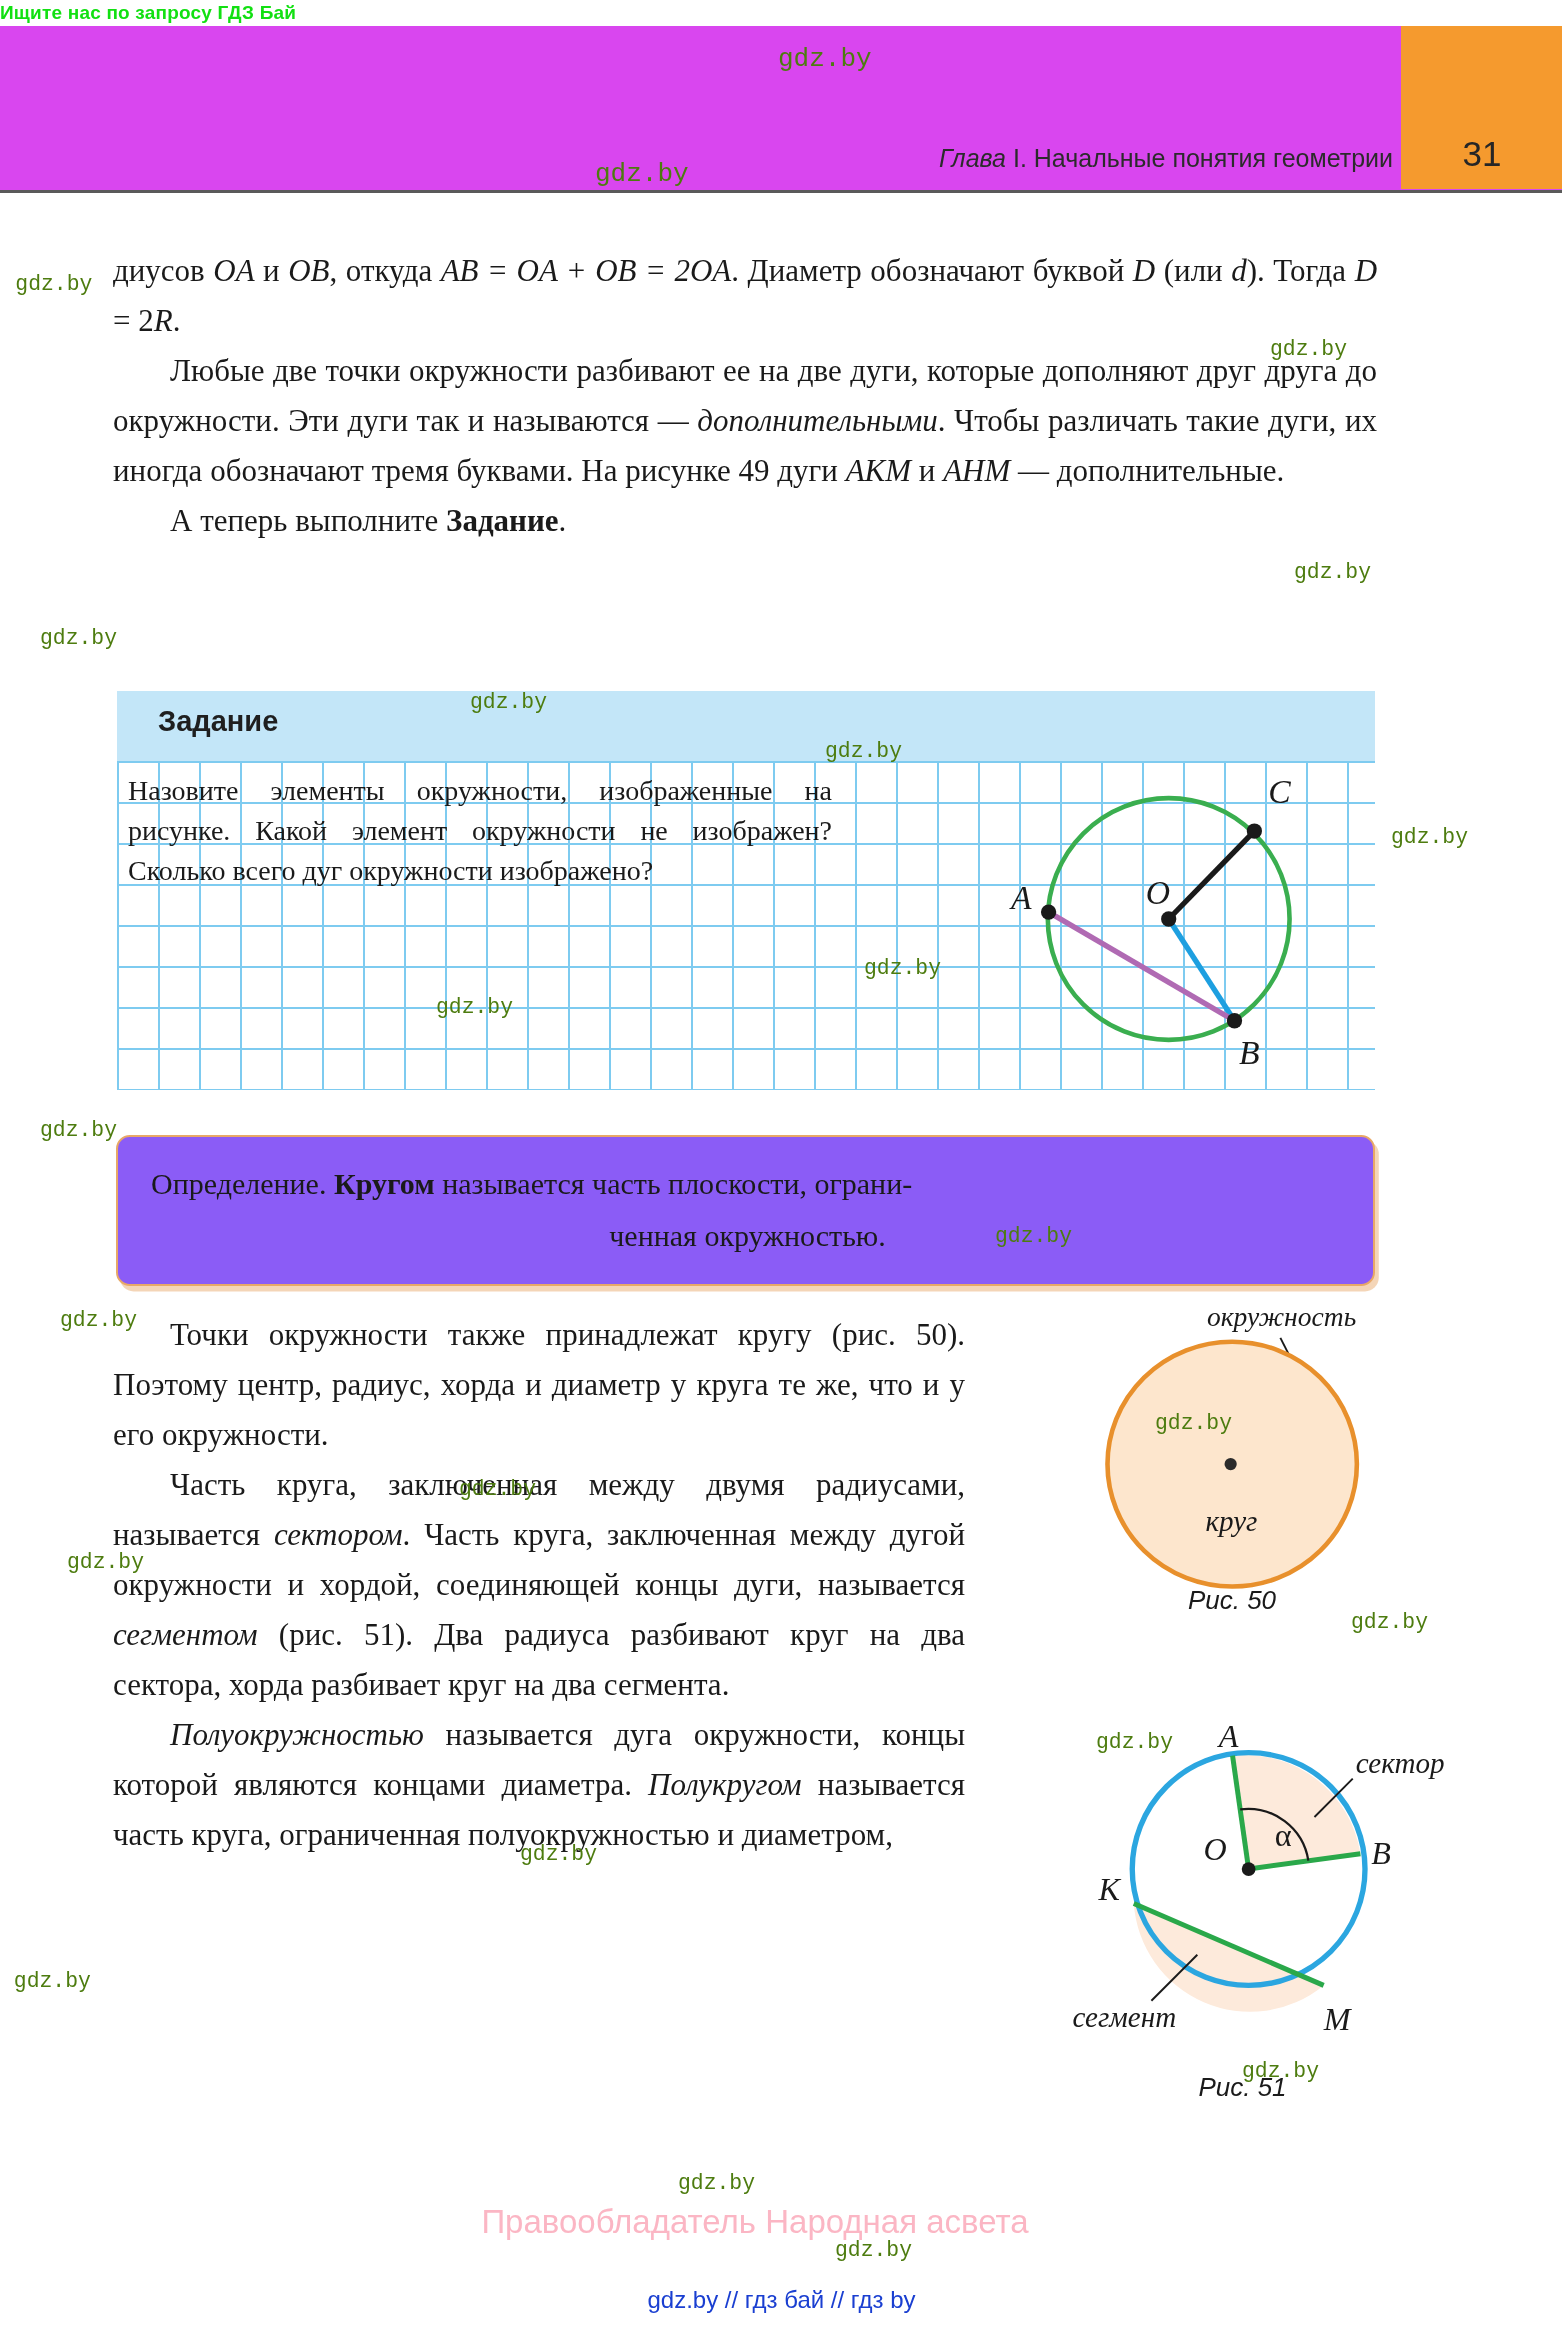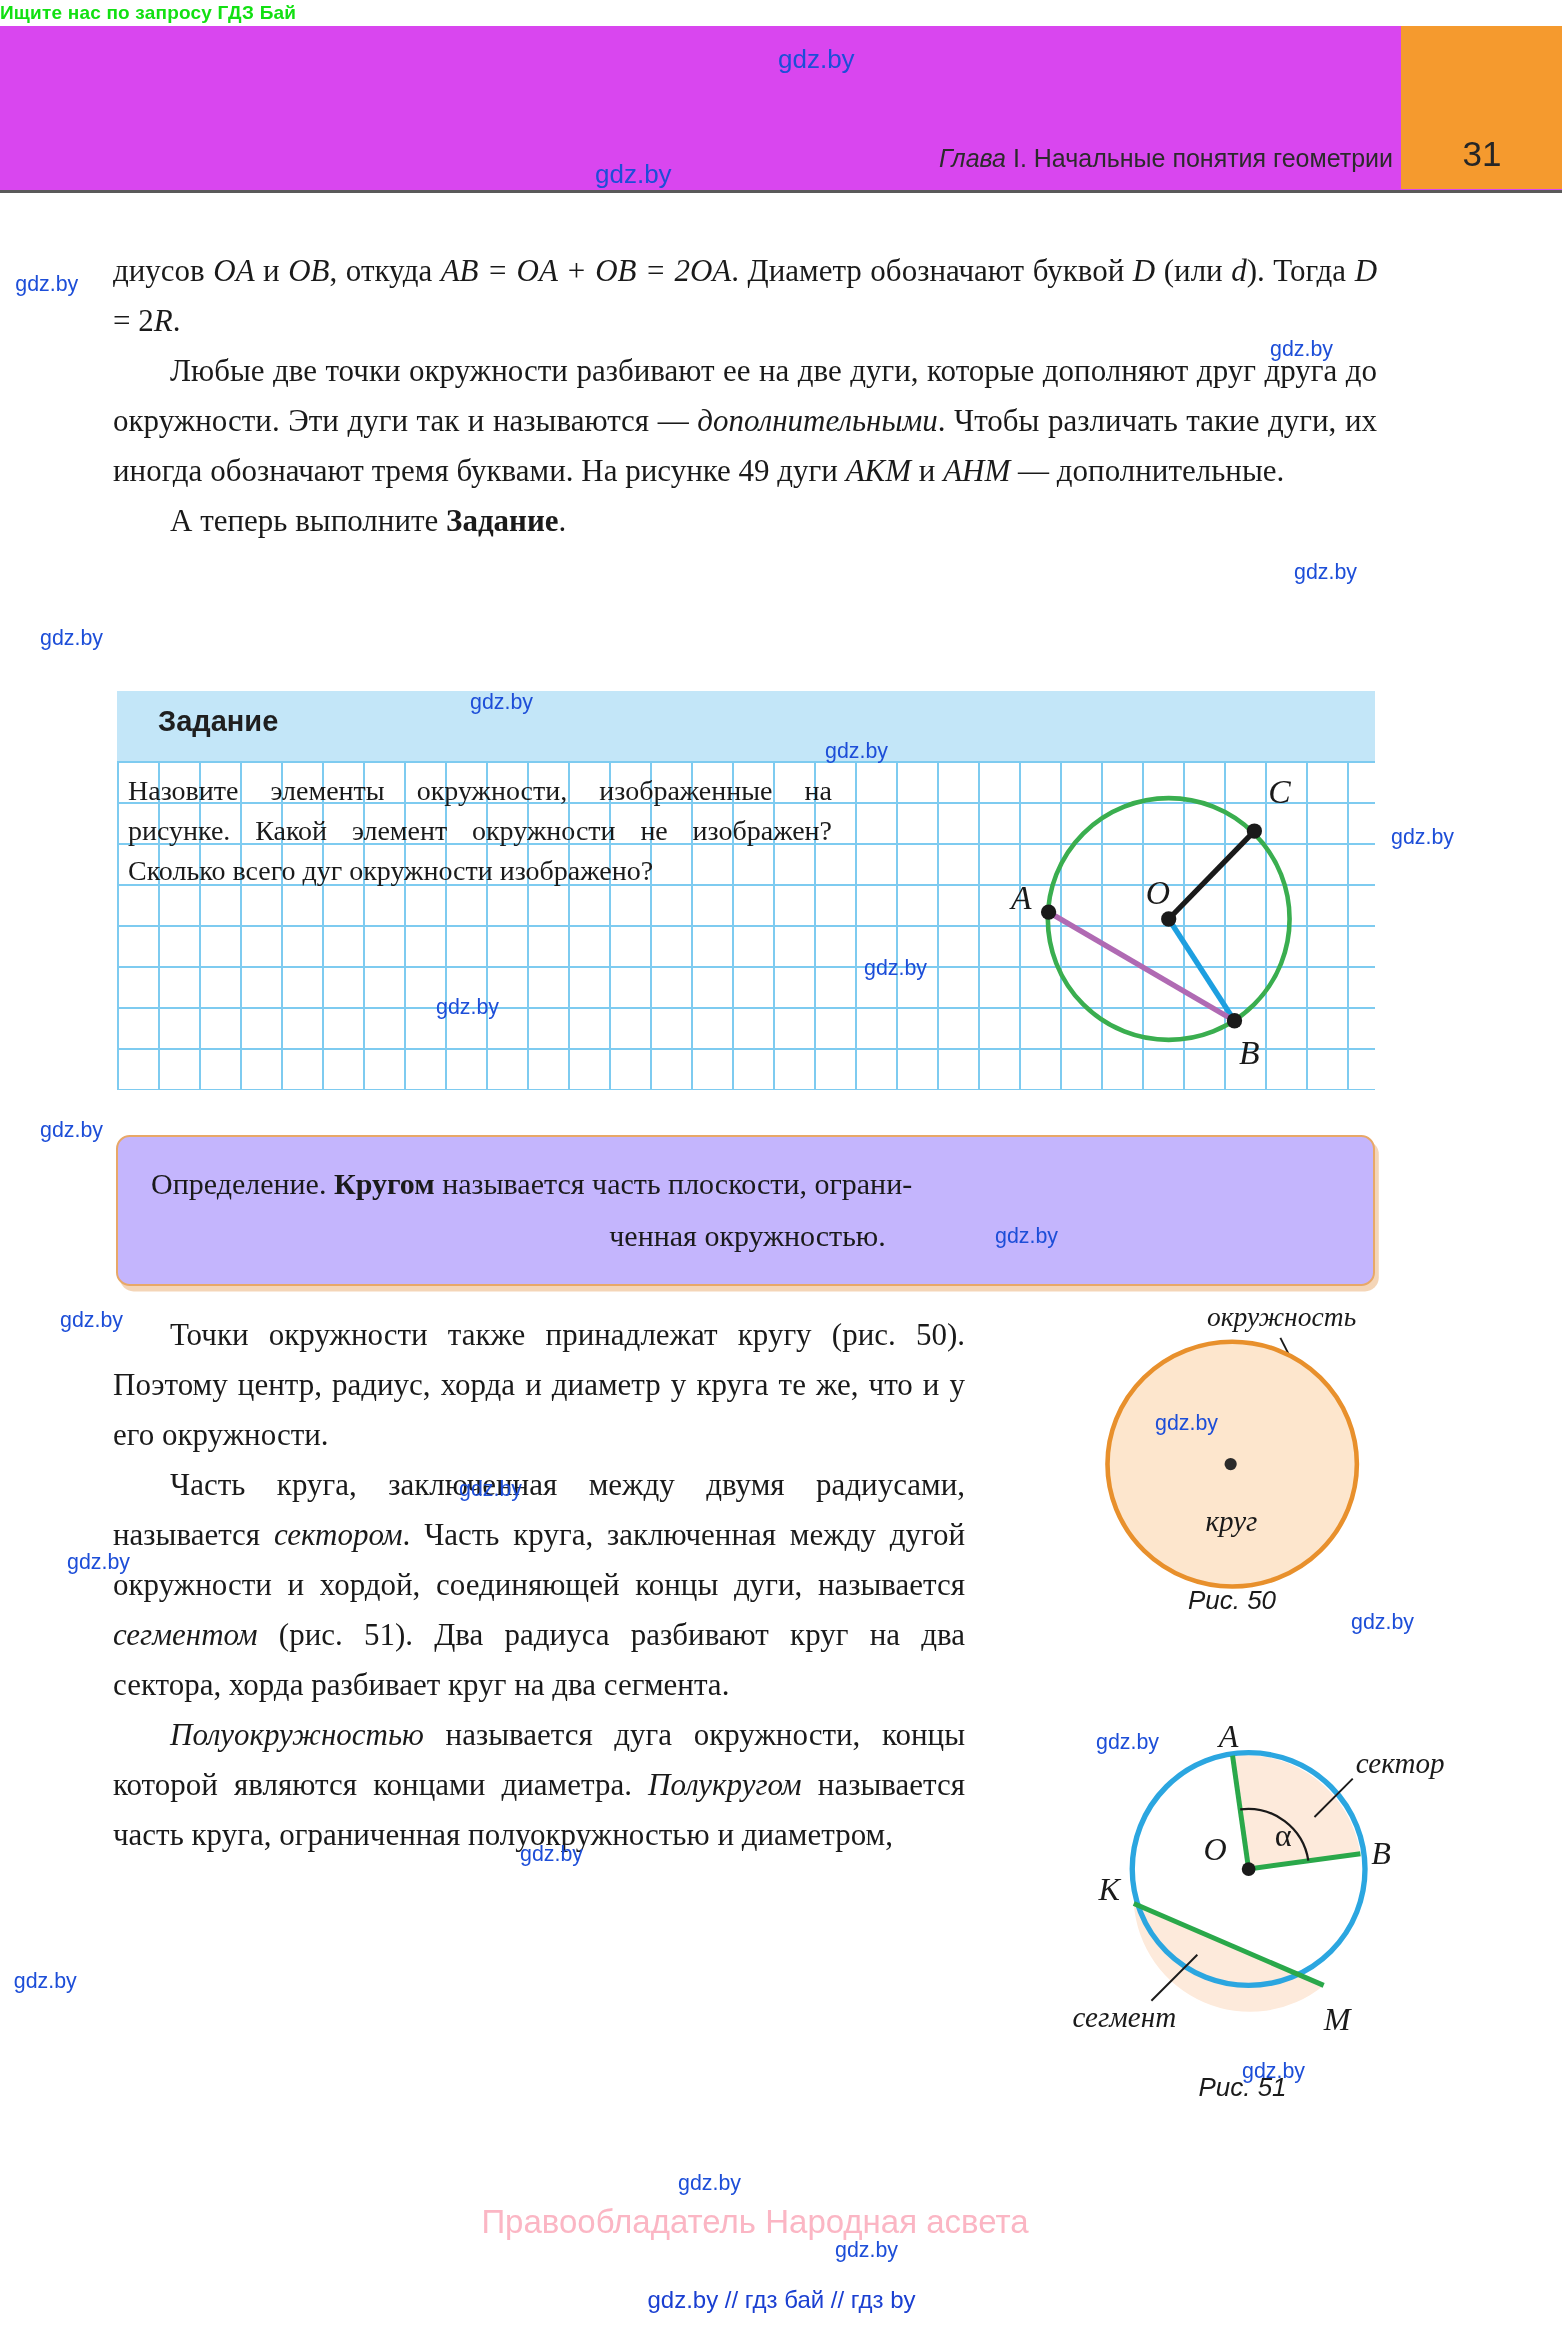--- a/index.html
+++ b/index.html
@@ -90,21 +90,21 @@
   #task-question{
     position:absolute;left:128px;top:771px;width:704px;
     font-family:"Liberation Serif", serif;
     font-size:28px;line-height:40px;color:#1a1a1a;
     text-align:justify;
   }
 
   
   #definition-box{
     position:absolute;left:116px;top:1135px;width:1259px;height:151px;
-    background:#c4b5fd;
+    background:#8b5cf6;
     border:2.3px solid #e8a867;
     border-radius:13.8px;
     box-shadow:3.8px 5.4px 0 0 rgba(231,162,95,.45);
     box-sizing:border-box;
   }
   #definition-text{
     position:absolute;left:33px;top:21.4px;width:1193px;
     font-family:"Liberation Serif", serif;
     font-size:30px;line-height:52px;color:#1a1a1a;
     text-align:justify;
@@ -131,22 +131,22 @@
   #footer-links{
     position:absolute;left:0;top:2286px;width:1563px;
     text-align:center;
     font-family:"Liberation Sans", sans-serif;
     font-size:24px;color:#1a3fd1;
   }
 
   
   .wm{
     position:absolute;
-    font-family:Liberation Sans, sans-serif;
-    font-size:21.4px;color:#1d4ed8;
+    font-family:Liberation Mono, monospace;
+    font-size:21.4px;color:#4d7c0f;
     white-space:nowrap;
     pointer-events:none;
   }
   .wm.lg{font-size:26px;}
 </style>
 </head>
 <body>
 
 <div class="page">
 

